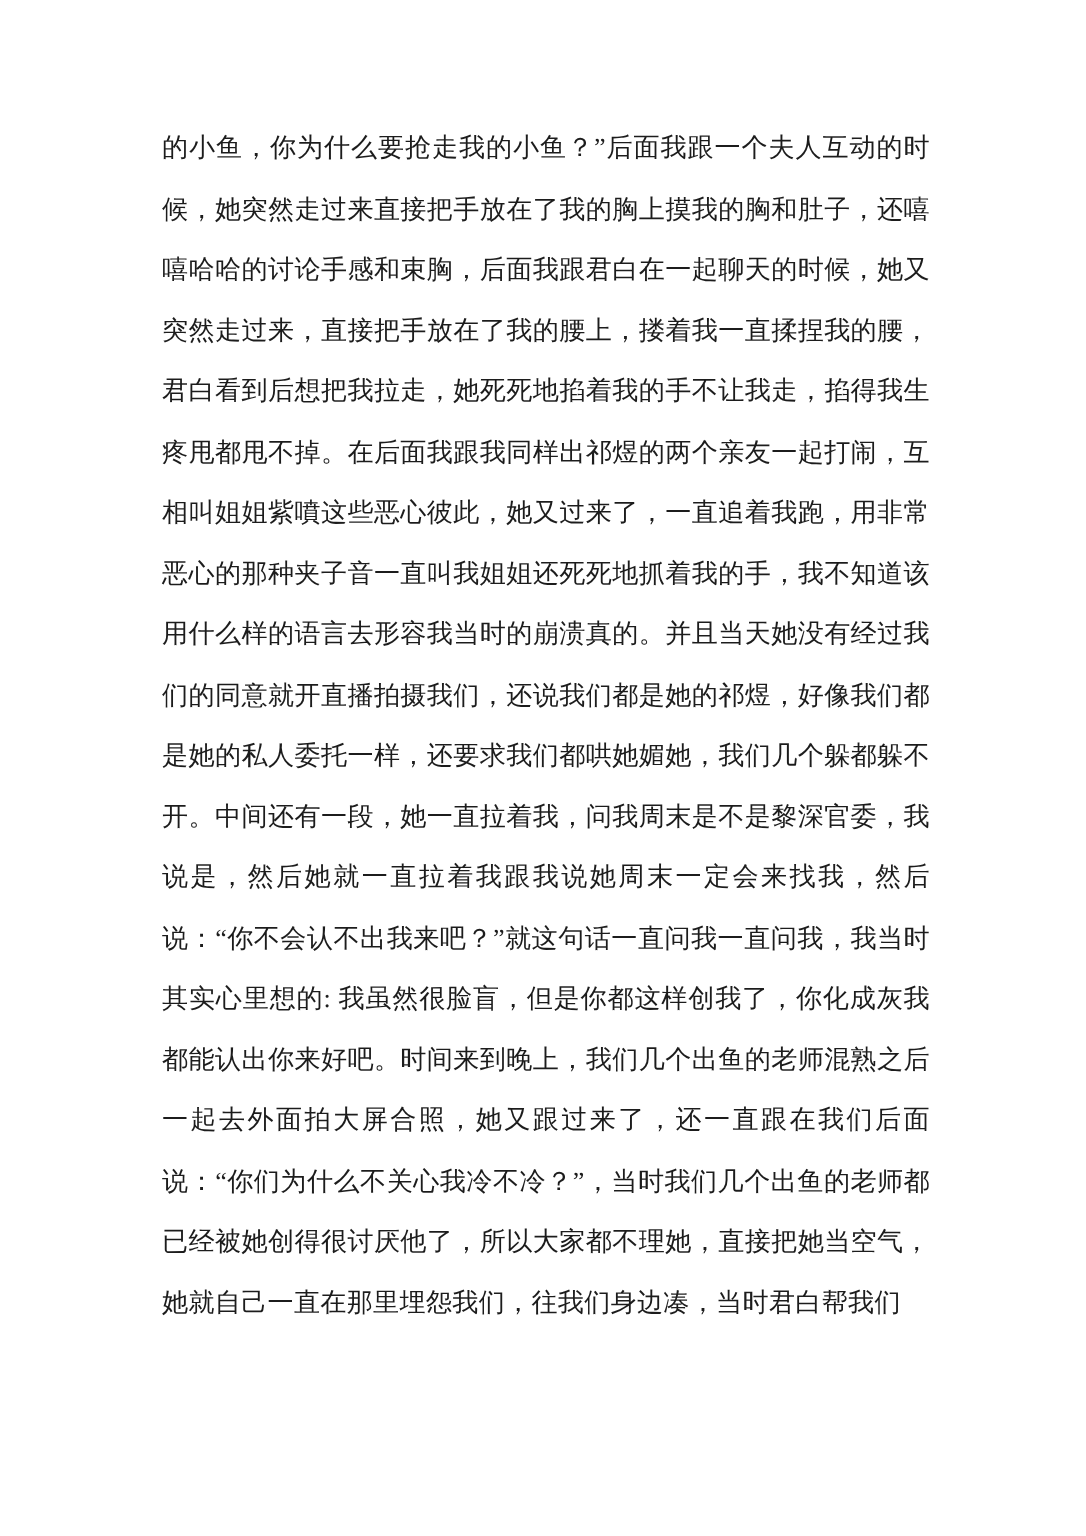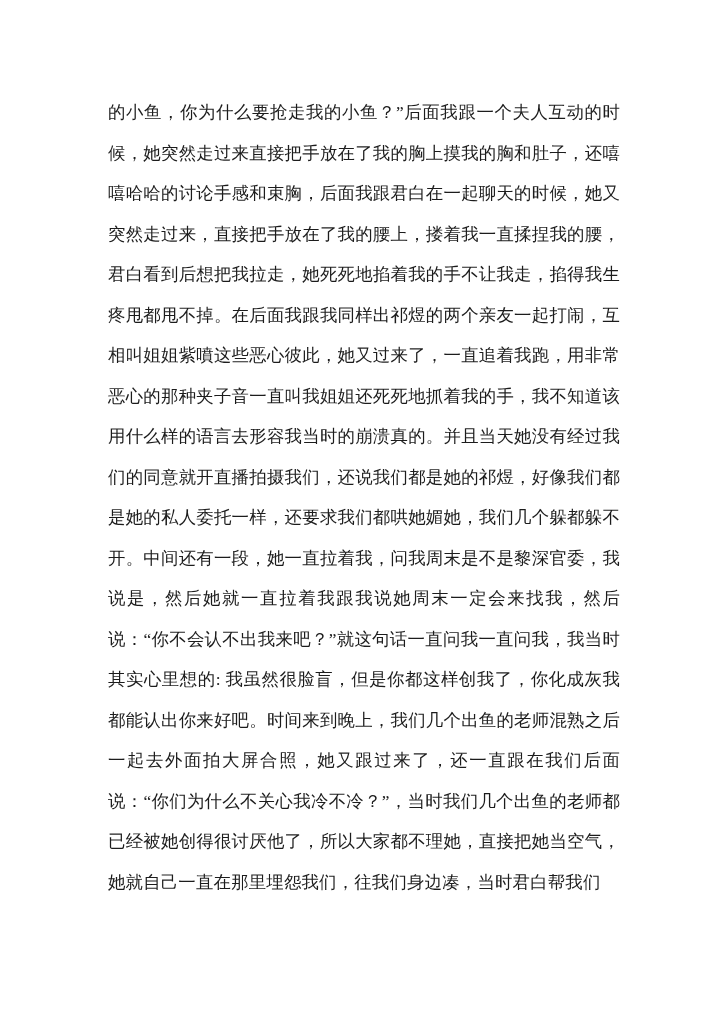--- a/index.html
+++ b/index.html
@@ -16,21 +16,21 @@
   .page {
     position: relative;
     width: 724px;
     height: 1024px;
     background: #ffffff;
     box-sizing: border-box;
   }
   .text-column {
     position: absolute;
     left: 108px;
-    top: 92px;
+    top: 78px;
     width: 512px;
     color: #1a1a1a;
   }
   .para {
     margin: 0;
     font-size: 17.4px;
     line-height: 40.5px;
     text-align: justify;
     text-justify: inter-character;
     letter-spacing: 0.2px;

